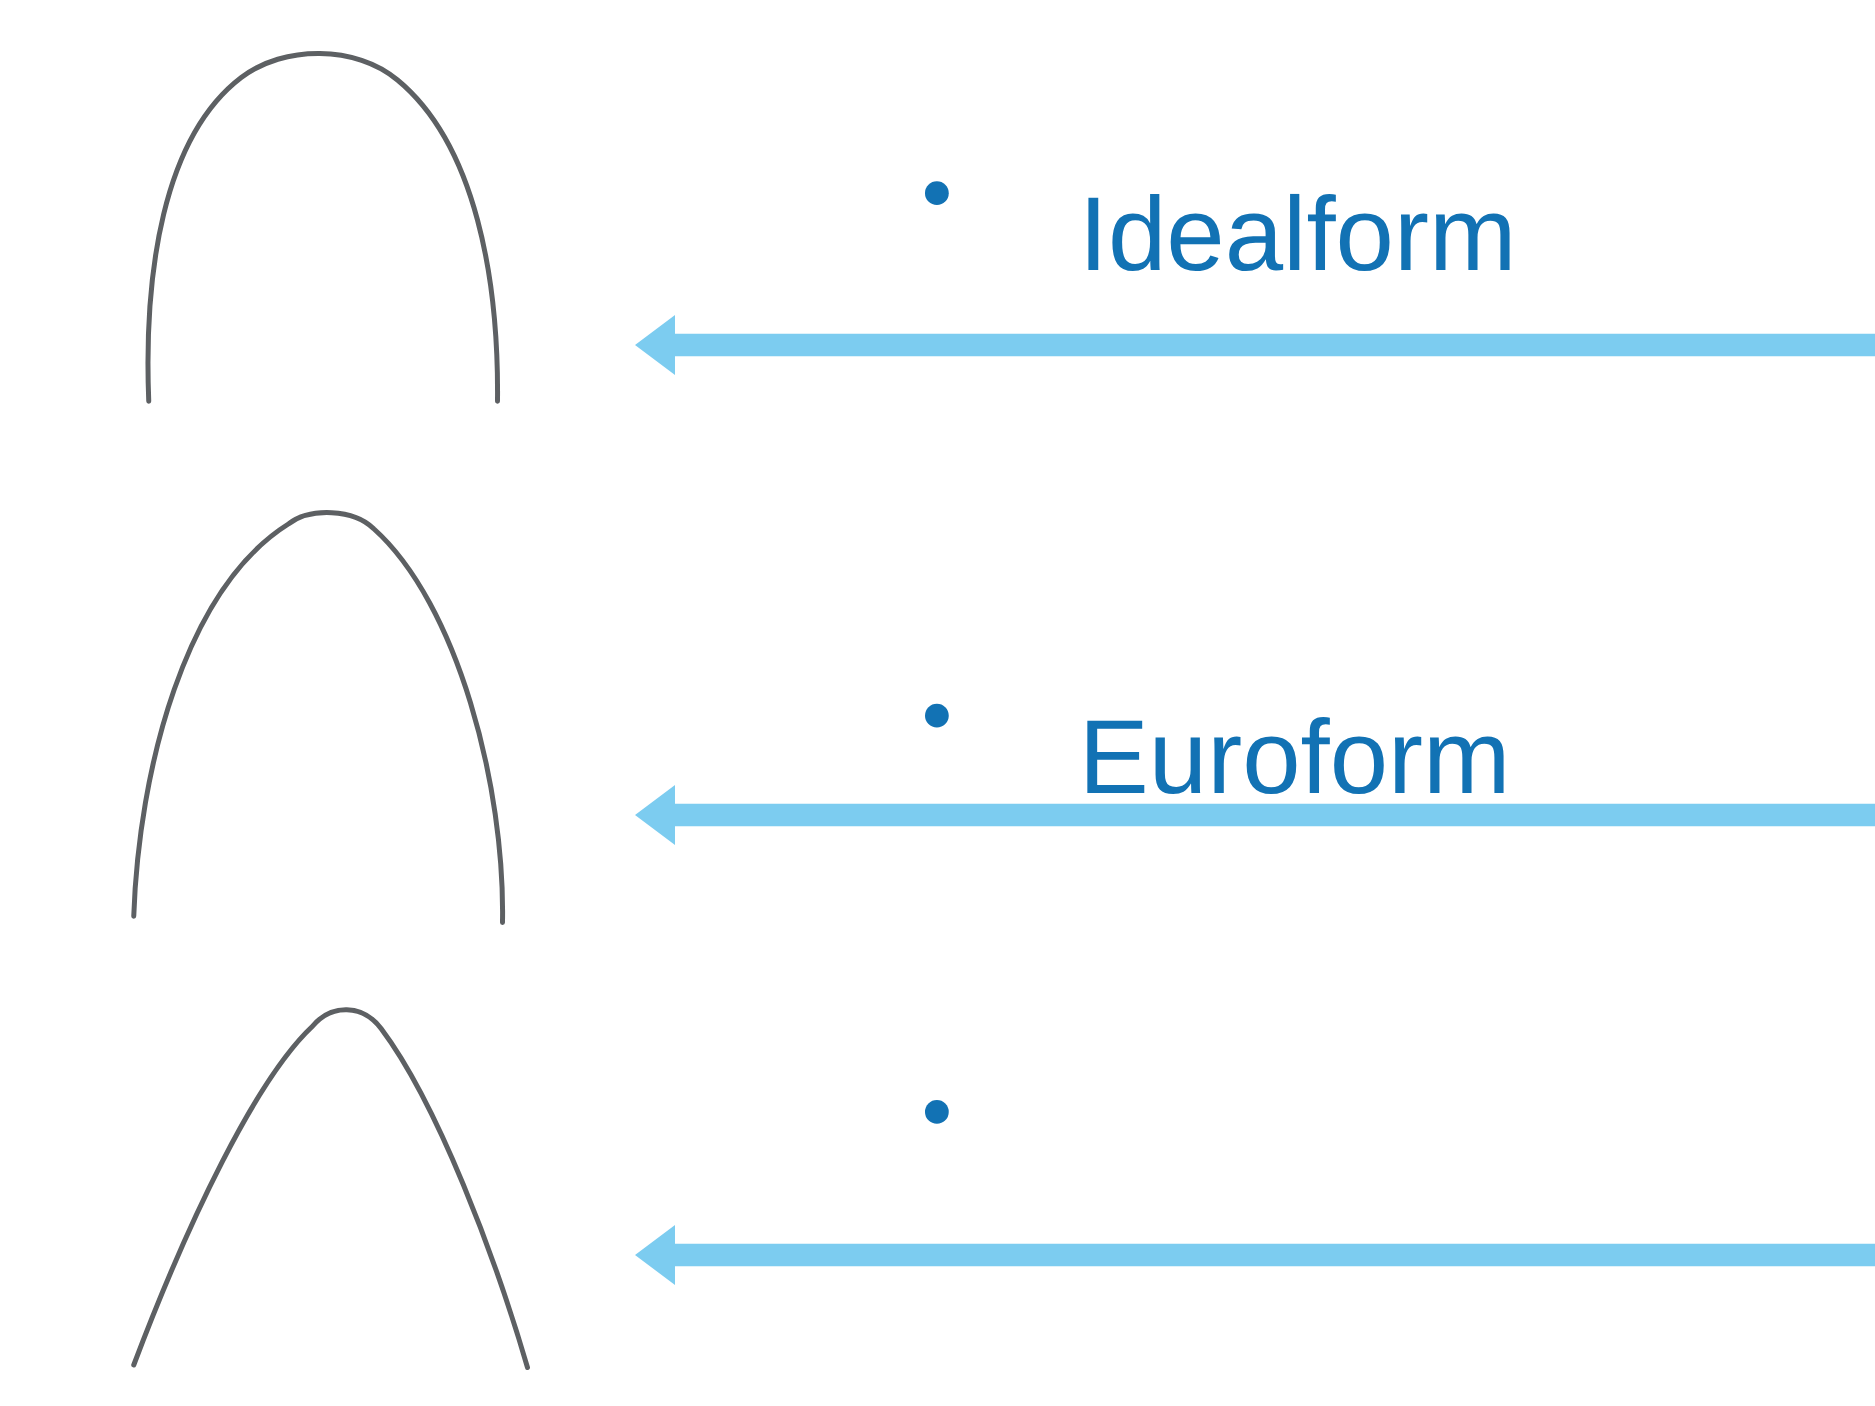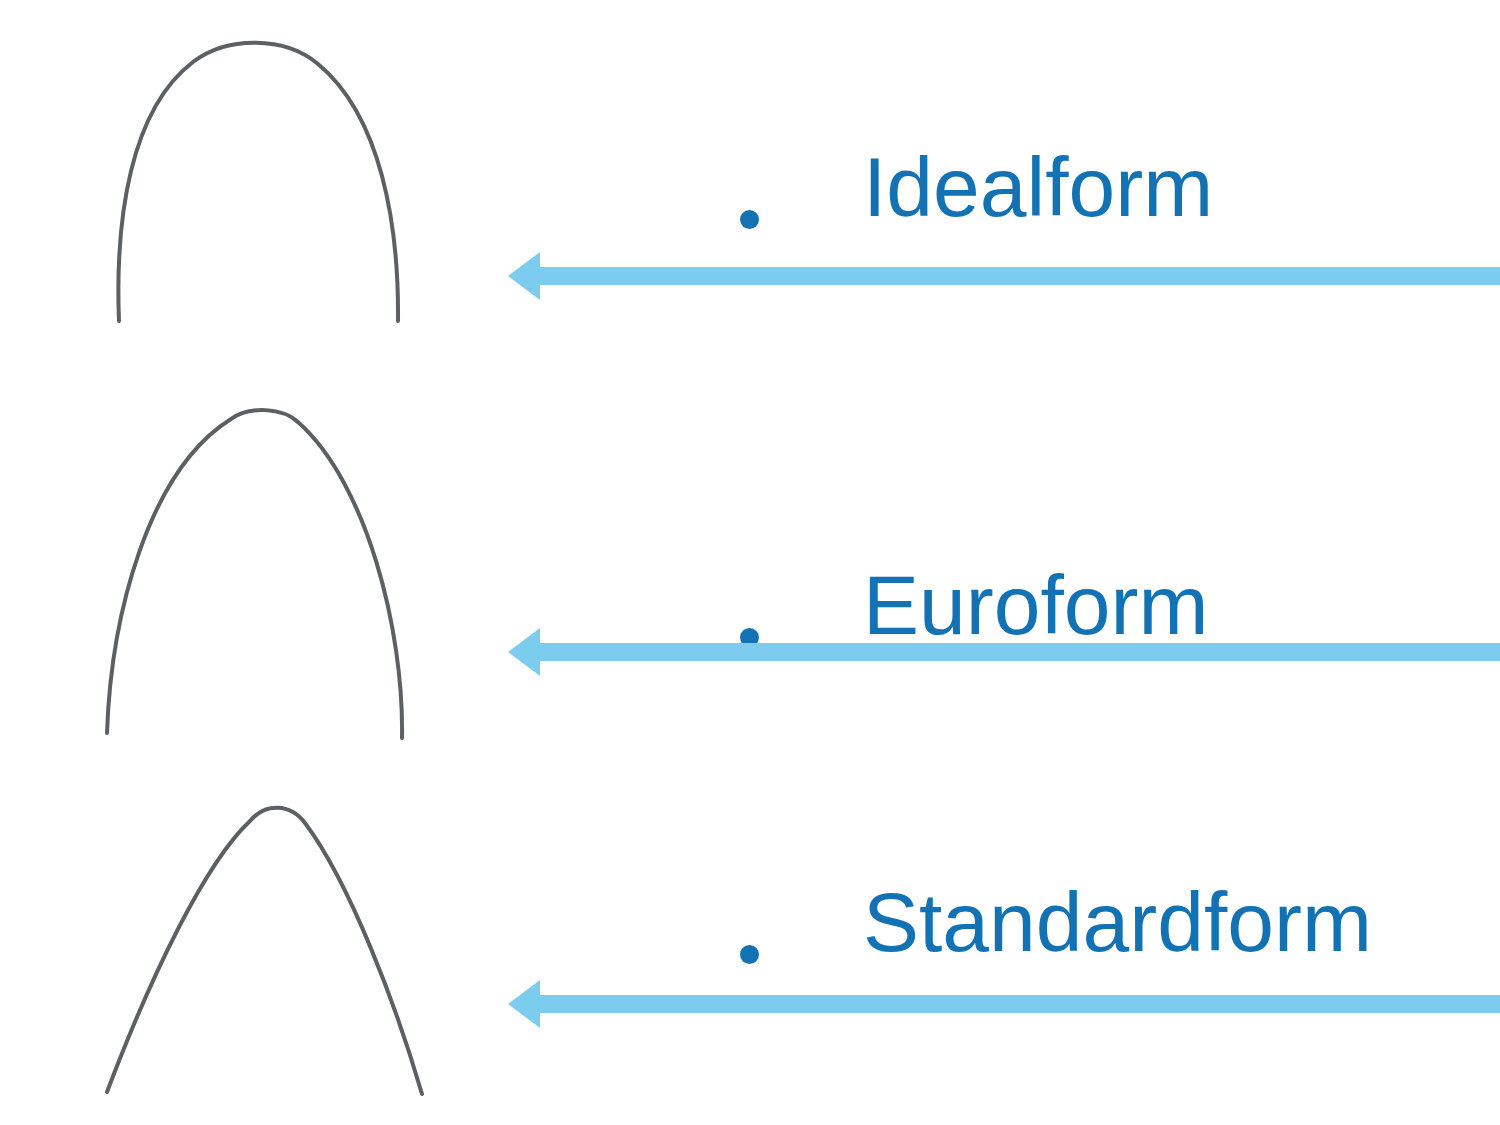--- a/index.html
+++ b/index.html
@@ -22,21 +22,21 @@
   #arch1 { left: 115px; top: 30px; }
   #arch2 { left: 103px; top: 401px; }
   #arch3 { left: 100px; top: 793px; }
 
   
   .bullet-row {
     position: absolute;
     left: 740px;
     height: 84px;
     display: flex;
-    align-items: flex-end;
+    align-items: flex-start;
     color: var(--label-blue, #1272b4);
   }
   #row1 { top: 145px; }
   #row2 { top: 515px; margin-top: 48px; }
   #row3 { top: 880px; }
   .bullet-dot {
     width: 19px; height: 19px;
     border-radius: 50%;
     background: var(--label-blue, #1272b4);
     flex: 0 0 auto;
@@ -81,19 +81,18 @@
   </div>
   <svg id="arrow2" class="arrow" width="992" height="56" viewBox="0 0 992 56">
     <polygon points="0,28 32,4 32,19 992,19 992,37 32,37 32,52"></polygon>
   </svg>
 
   <svg id="arch3" class="arch" width="325" height="304" viewBox="0 0 325 304">
     <path d="M 7 299 C 50 185, 105 70, 150 28 C 165 10, 190 10, 205 30 C 250 90, 296 212, 322 301"></path>
   </svg>
   <div id="row3" class="bullet-row">
     <span class="bullet-dot"></span>
-    <span class="bullet-label">Standardform</span>
   </div>
   <svg id="arrow3" class="arrow" width="992" height="56" viewBox="0 0 992 56">
     <polygon points="0,28 32,4 32,19 992,19 992,37 32,37 32,52"></polygon>
   </svg>
 
 </div>
 
 </body></html>

